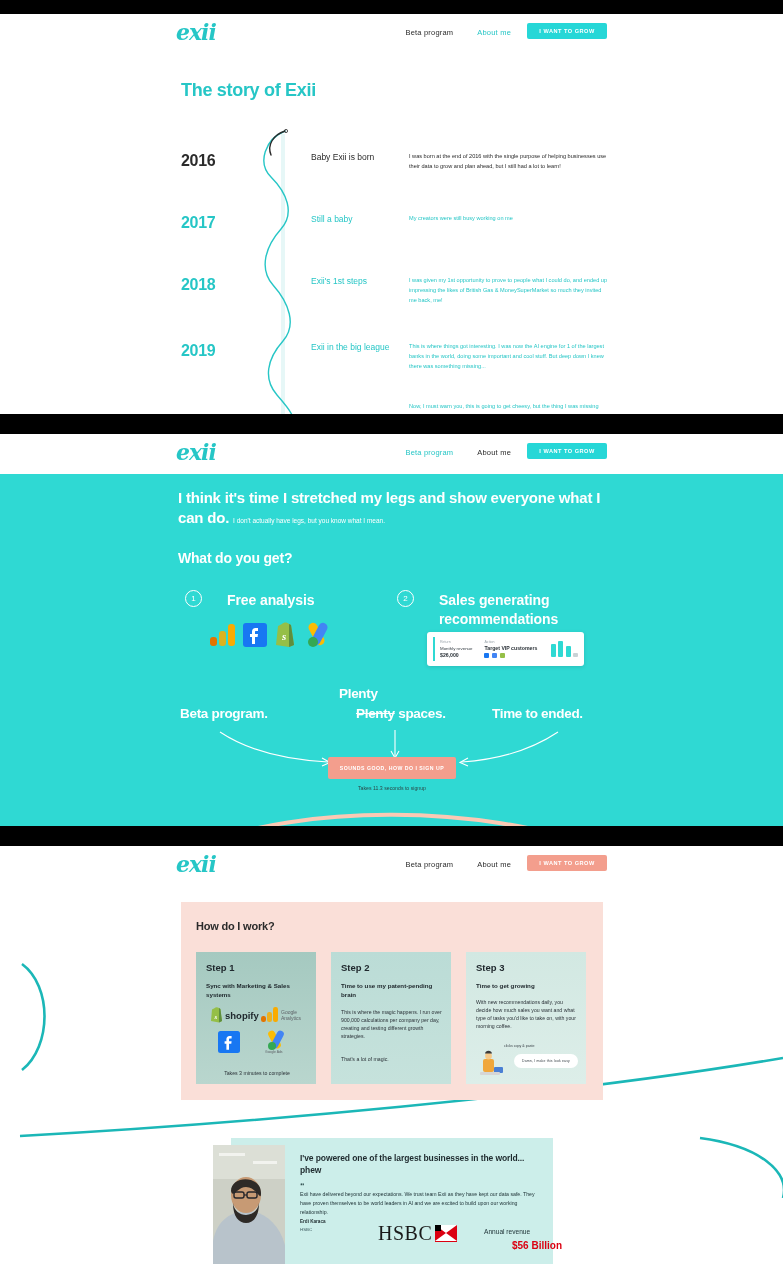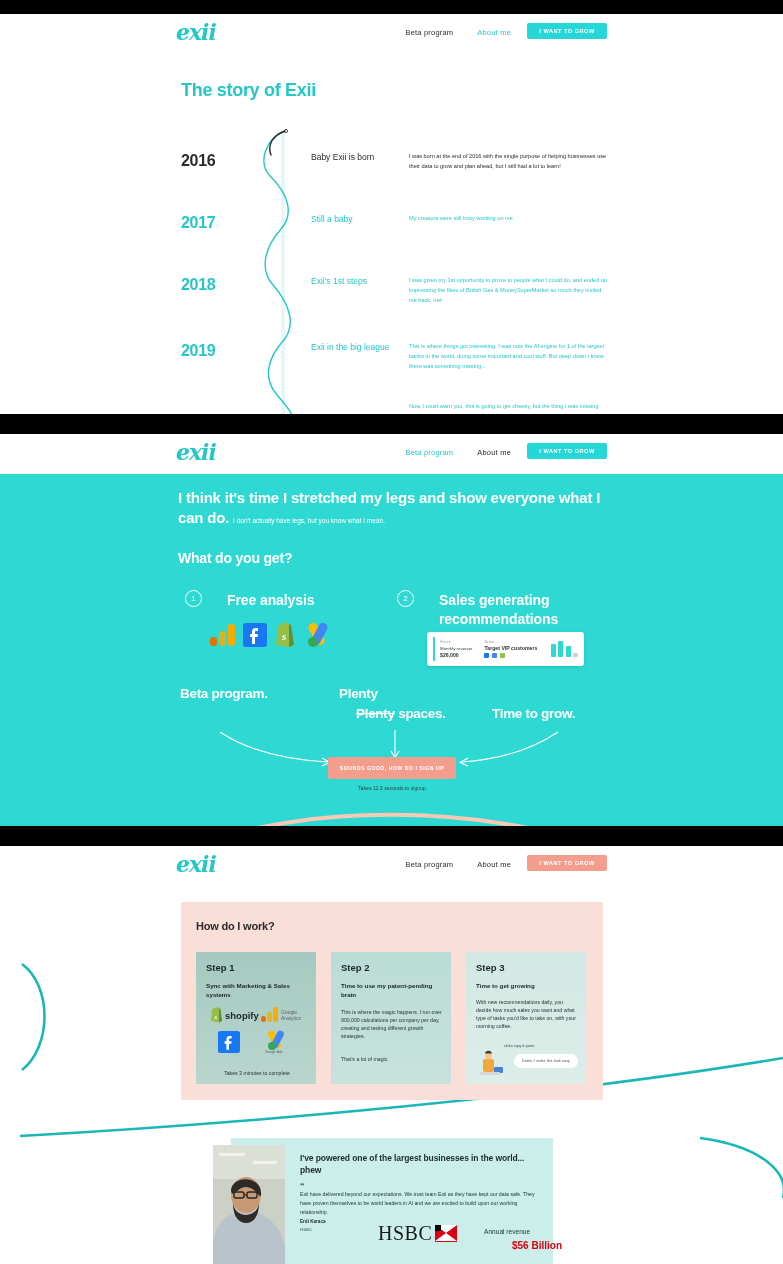--- a/index.html
+++ b/index.html
@@ -305,27 +305,27 @@
     </div>
   </div>
   <div class="mini-chart">
     <div class="mc-bar" style="height:13px"></div>
     <div class="mc-bar" style="height:16px"></div>
     <div class="mc-bar" style="height:11px"></div>
     <div class="mc-bar" style="height:4px;background:#c9d2d6"></div>
   </div>
 </div>
 
-<div class="tagline" style="left:180px; top:686px;">Beta program.</div>
+<div class="tagline" style="left:180px; top:706px;">Beta program.</div>
 <div class="limited-word">Plenty</div>
 <div class="tagline" style="left:339px; top:706px;padding-left:17px;">
   <span class="strike">Plenty</span>
   <span>spaces.</span>
 </div>
-<div class="tagline" style="left:492px; top:706px;">Time to grow.</div>
+<div class="tagline" style="left:492px; top:706px;">Time to ended.</div>
 
 <svg style="position:absolute;left:180px;top:728px" width="430" height="42" viewBox="0 0 430 42">
   <path d="M40,4 C70,24 110,32 148,34" fill="none" stroke="#fff" stroke-width="1.1"></path>
   <path d="M142,30 L150,34.5 L142,38" fill="none" stroke="#fff" stroke-width="1.1"></path>
   <path d="M215,2 L215,28" fill="none" stroke="#fff" stroke-width="1.1"></path>
   <path d="M211,23 L215,30 L219,23" fill="none" stroke="#fff" stroke-width="1.1"></path>
   <path d="M378,4 C348,24 312,32 282,34" fill="none" stroke="#fff" stroke-width="1.1"></path>
   <path d="M288,30 L280,34.5 L288,38" fill="none" stroke="#fff" stroke-width="1.1"></path>
 </svg>
 

